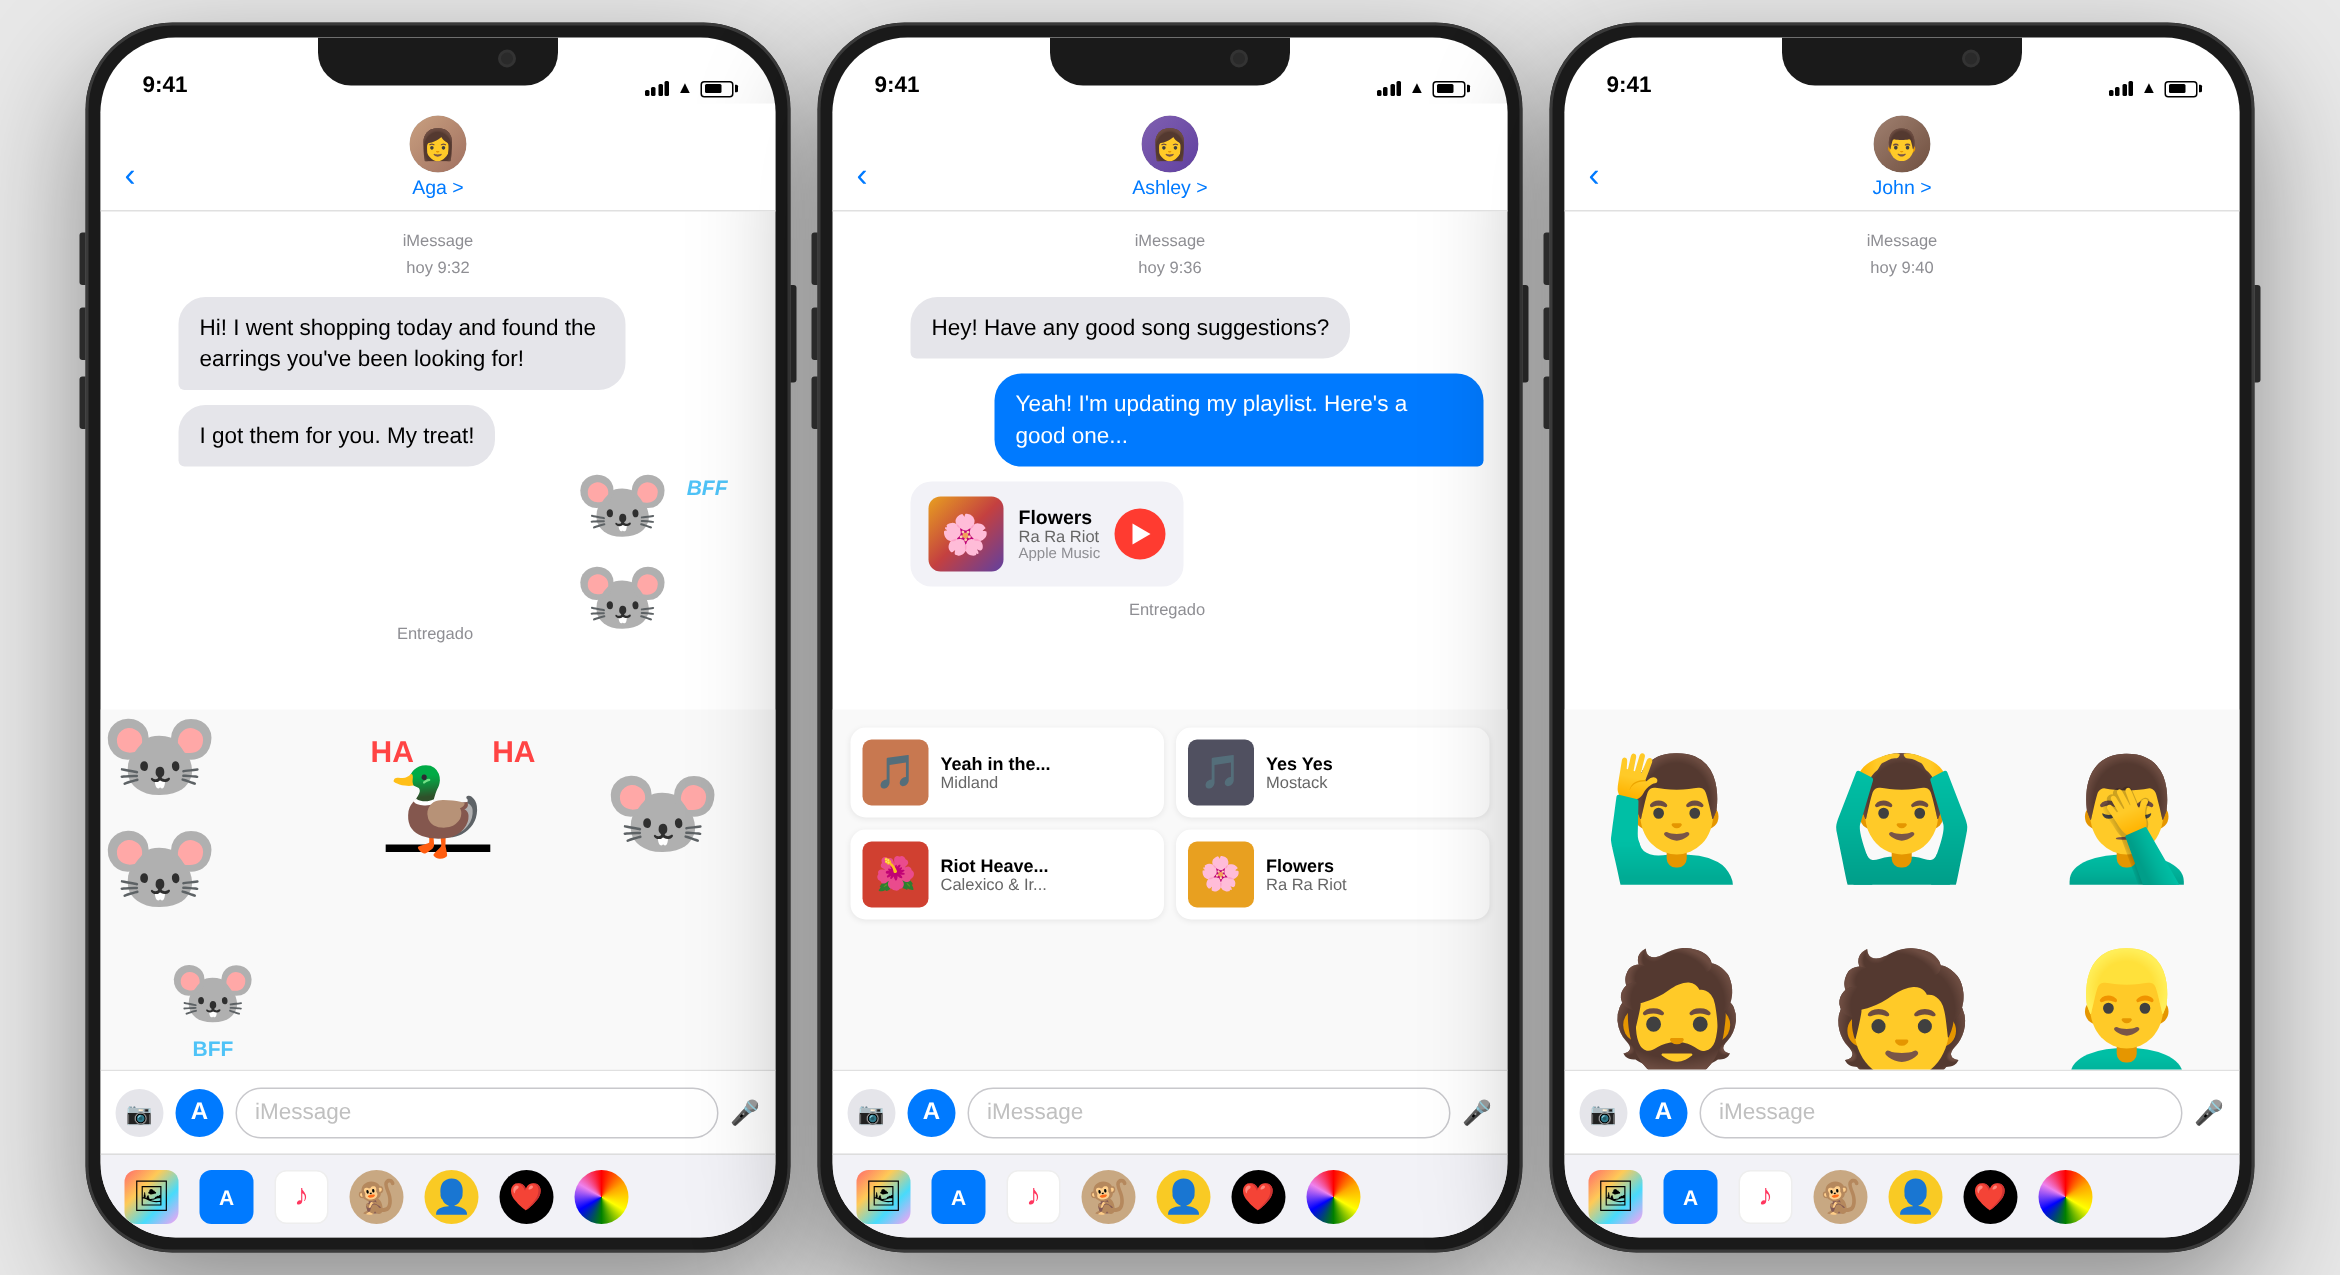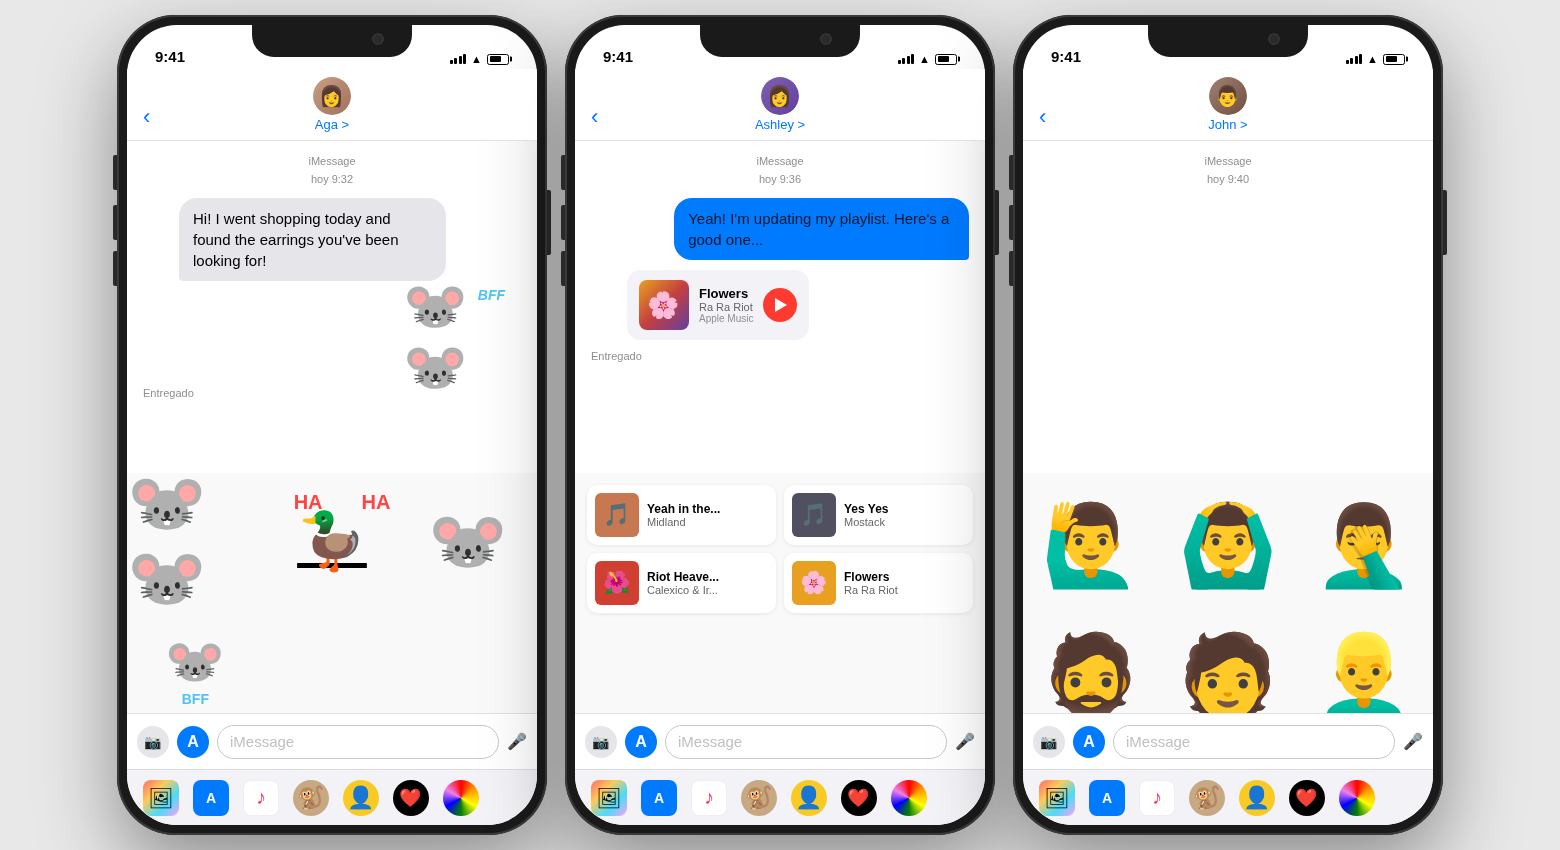--- a/index.html
+++ b/index.html
@@ -10,21 +10,21 @@
       display: flex;
       align-items: center;
       justify-content: center;
       gap: 18px;
       font-family: -apple-system, 'SF Pro Text', 'Helvetica Neue', sans-serif;
       overflow: hidden;
     }
 
     
     .phone {
-      width: 430px;
+      width: 470px;
       height: 820px;
       background: #1a1a1a;
       border-radius: 58px;
       position: relative;
       box-shadow: 0 30px 80px rgba(0,0,0,0.4), inset 0 0 0 2px #3a3a3a;
       flex-shrink: 0;
     }
     .phone-inner {
       position: absolute;
       top: 10px; left: 10px; right: 10px; bottom: 10px;
@@ -176,26 +176,26 @@
       font-size: 15px;
       line-height: 1.4;
     }
     .bubble.received {
       background: #e5e5ea;
       color: #000;
       border-bottom-left-radius: 4px;
     }
     .bubble.sent {
       background: #007aff;
-      color: #0f172a;
+      color: #ffffff;
       border-bottom-right-radius: 4px;
     }
 
     .delivered {
-      text-align: left;
+      text-align: center;
       font-size: 11px;
       color: #8e8e93;
       padding-right: 4px;
     }
 
     
     .sticker-area {
       display: flex;
       justify-content: flex-end;
       padding-right: 8px;
@@ -438,20 +438,23 @@
         <span class="contact-name">Aga &gt;</span>
       </div>
     </div>
 
     <div class="messages-area">
       <div class="msg-meta">iMessage<br>hoy 9:32</div>
 
       <div class="bubble-row received">
         <div class="bubble received">Hi! I went shopping today and found the earrings you've been looking for!</div>
       </div>
+      <div class="bubble-row received">
+        <div class="bubble received">I got them for you. My treat!</div>
+      </div>
 
       <div class="sticker-area">
         <div class="sticker-placeholder">
           <span class="sticker-bff-text">BFF</span>
           <span class="sticker-figures">🐭🐭</span>
         </div>
       </div>
 
       <div class="delivered">Entregado</div>
     </div>
@@ -524,20 +527,23 @@
         <div class="avatar">
           <div style="width:100%;height:100%;background:linear-gradient(135deg,#8060b0,#6040a0);border-radius:50%;display:flex;align-items:center;justify-content:center;font-size:20px;">👩</div>
         </div>
         <span class="contact-name">Ashley &gt;</span>
       </div>
     </div>
 
     <div class="messages-area">
       <div class="msg-meta">iMessage<br>hoy 9:36</div>
 
+      <div class="bubble-row received">
+        <div class="bubble received">Hey! Have any good song suggestions?</div>
+      </div>
       <div class="bubble-row sent">
         <div class="bubble sent">Yeah! I'm updating my playlist. Here's a good one...</div>
       </div>
 
       <div class="bubble-row received">
         <div class="music-card">
           <div class="music-art">
             <span style="font-size:26px;">🌸</span>
           </div>
           <div class="music-info">

